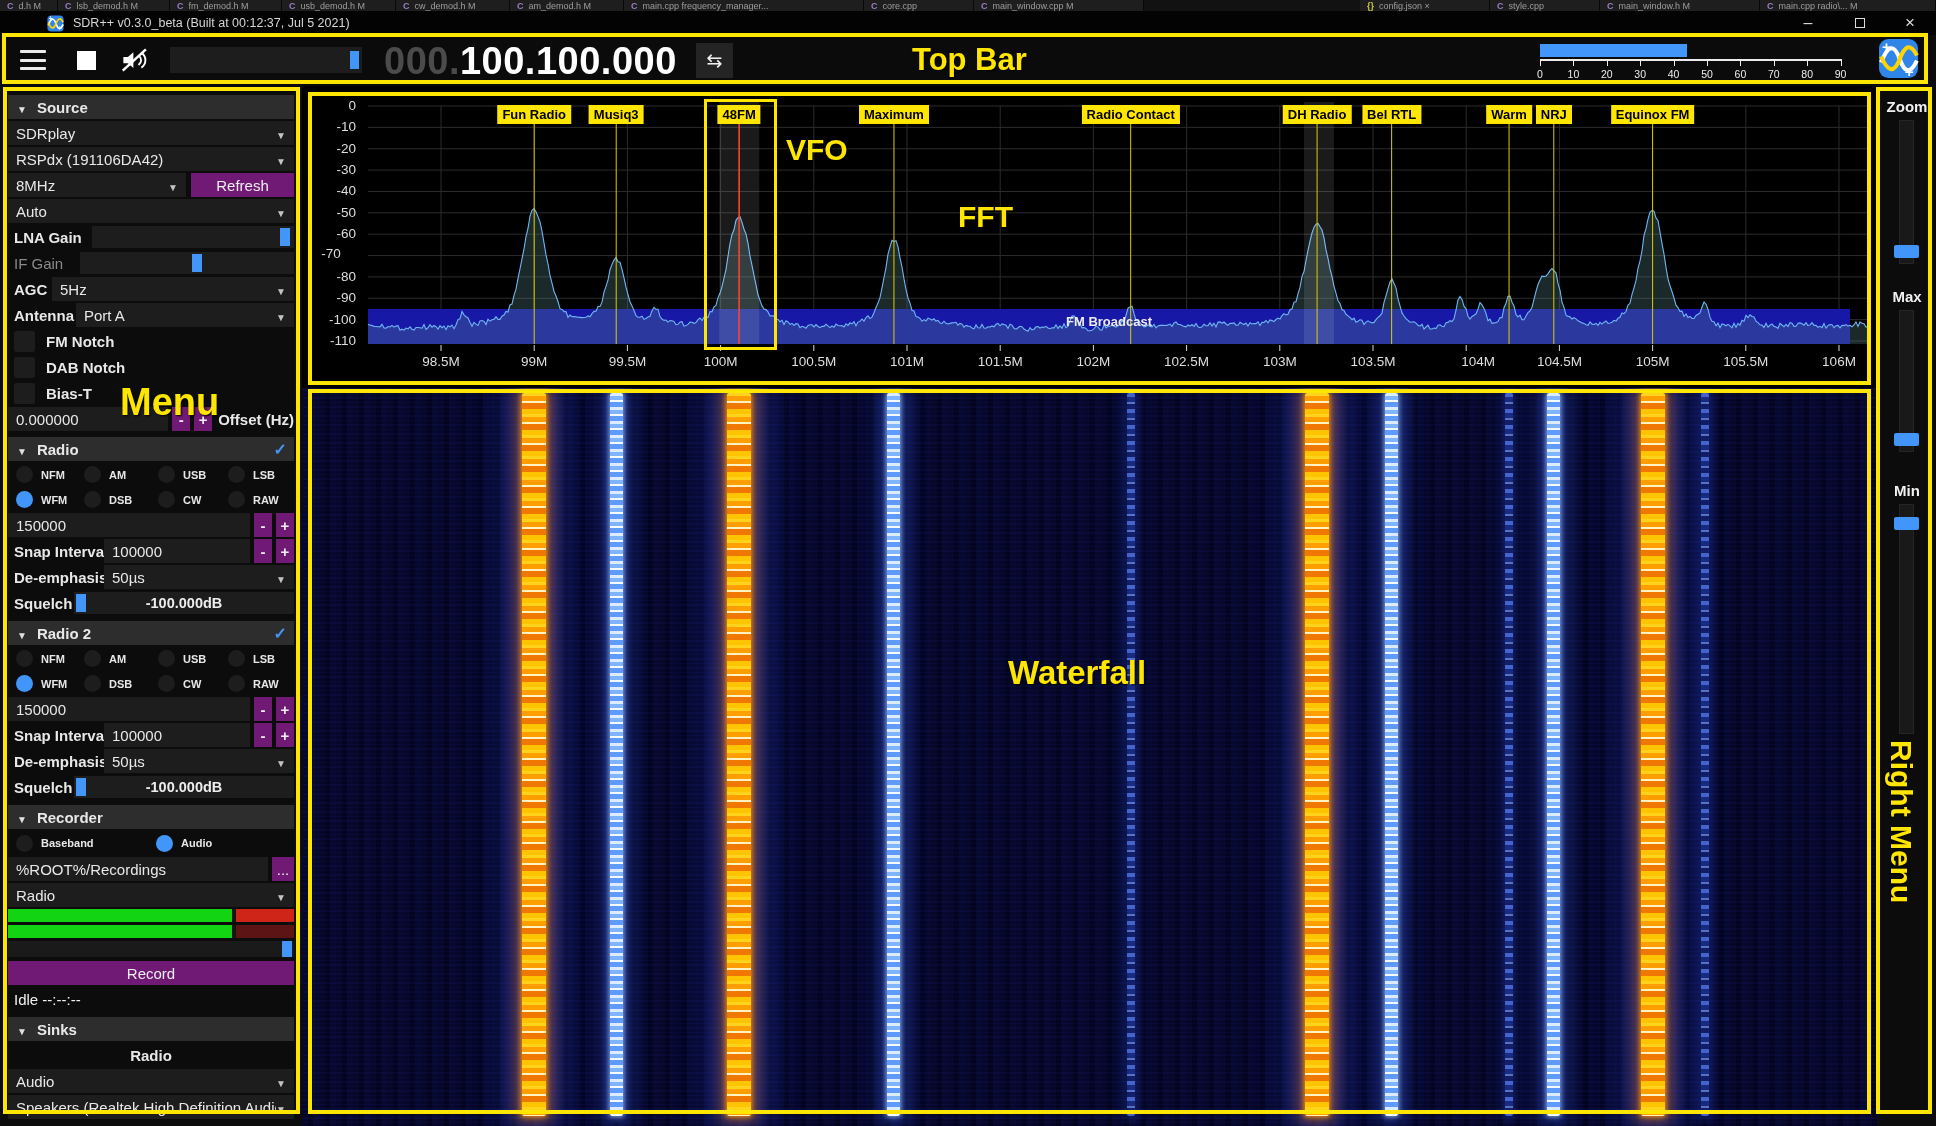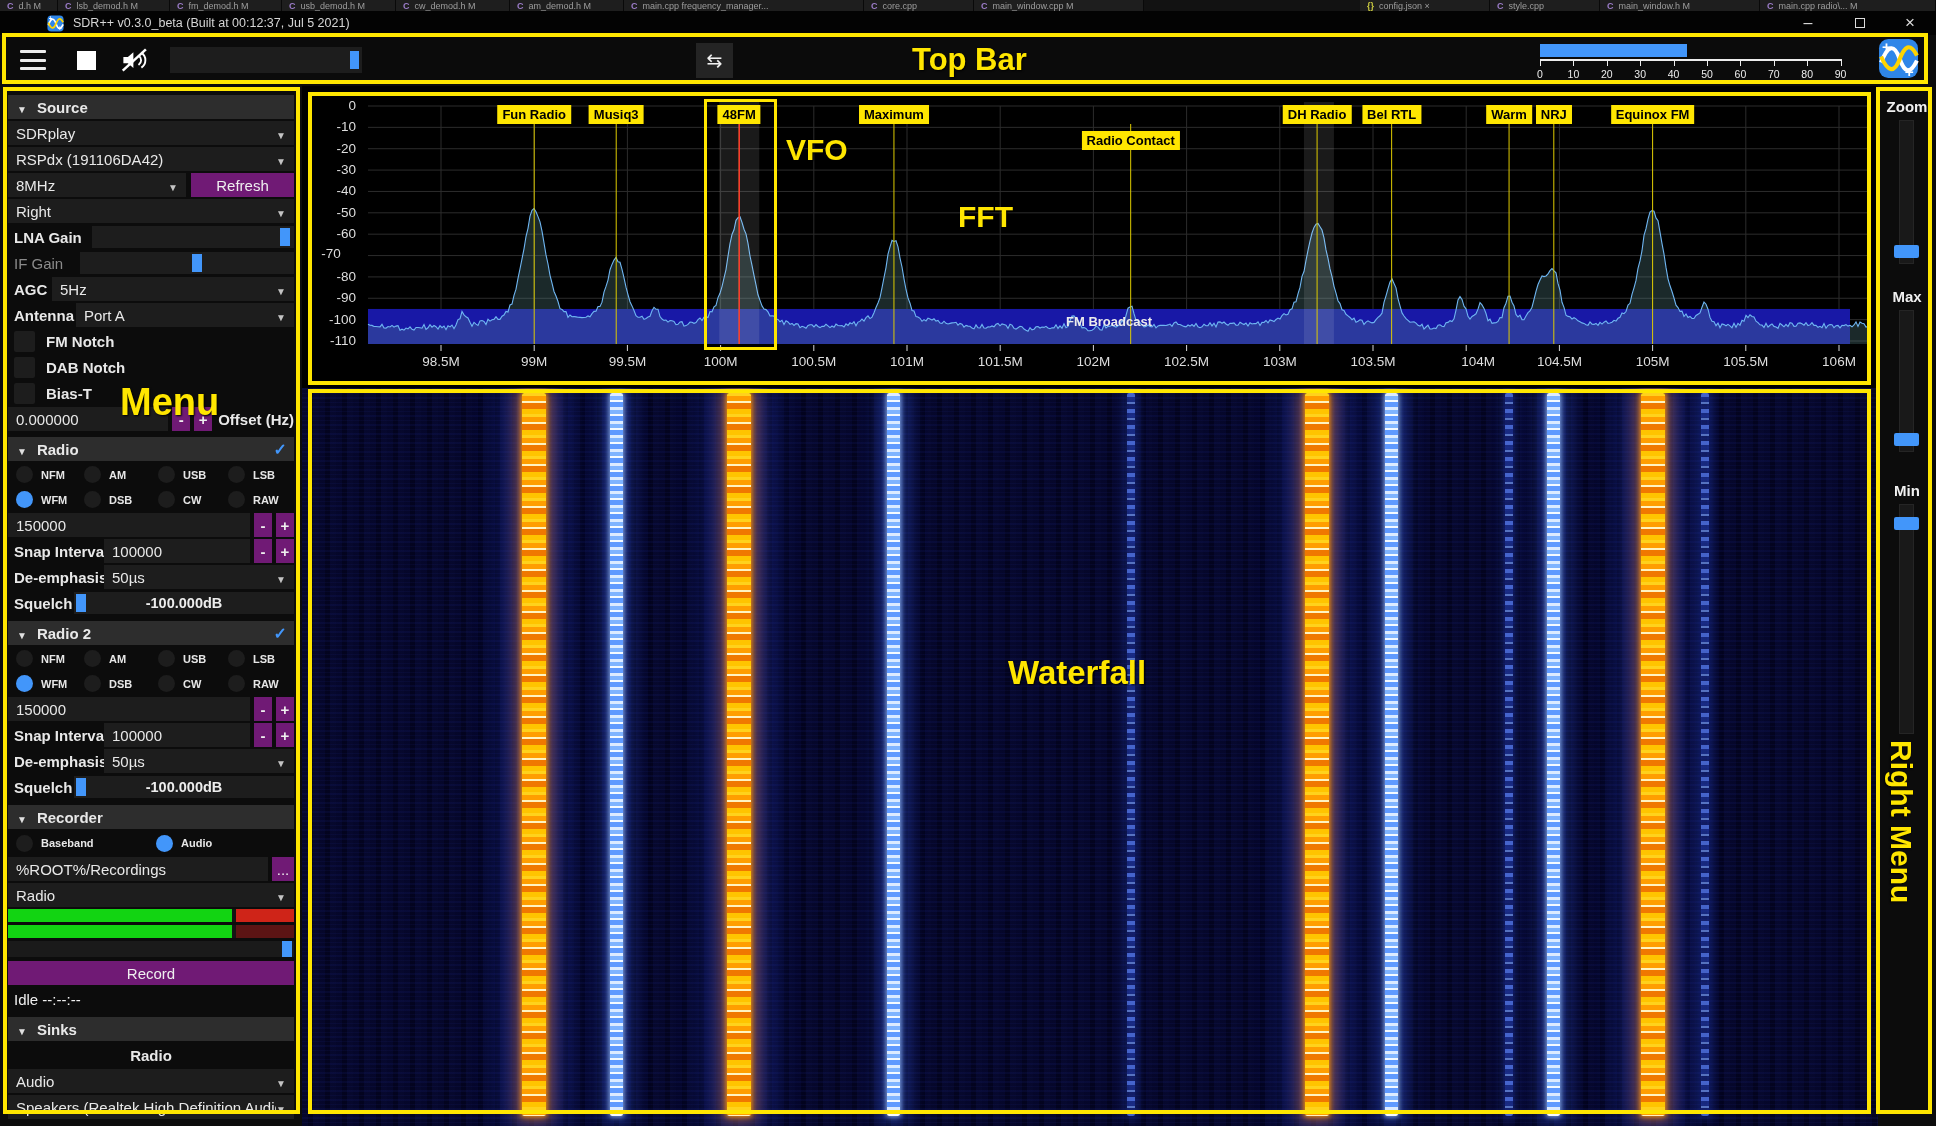--- a/index.html
+++ b/index.html
@@ -209,20 +209,21 @@
     <svg width="30" height="30" viewBox="0 0 24 24">
         <path d="M3.5 9.5v5h3.6l4.4 3.8V5.7L7.1 9.5H3.5z" fill="#fff"></path>
         <path d="M15.6 8.4c1.4 1 2.1 2.2 2.1 3.8s-.7 2.8-2.1 3.8" stroke="#fff" stroke-width="1.5" fill="none"></path>
         <path d="M17.9 6.1c2.1 1.5 3.2 3.4 3.2 6s-1.1 4.5-3.2 6" stroke="#fff" stroke-width="1.5" fill="none"></path>
         <line x1="3" y1="20.5" x2="21.5" y2="3.5" stroke="#fff" stroke-width="2"></line>
       </svg>
   </button>
   <div id="volslider">
       <div id="volhandle"></div>
     </div>
+  <div id="freqdisp"><span class="freqdim">000.</span><span class="freqbright">100.100.000</span></div>
   <button id="swapbtn">
       <span>⇆</span>
     </button>
   <div id="snr">
     <div id="snrbar" style="width: 146.667px;"></div>
     <div id="snrline"></div>
     <div id="snr-ticks">
         <div class="snrtick" style="left: 0px;"></div>
         <div class="snrlbl" style="left: -11px;">0</div>
         <div class="snrtick" style="left: 33.4px;"></div>
@@ -270,21 +271,21 @@
   <div class="mrow">
     <div class="dd" style="width:178px;height:24px;display:flex;align-items:center">
         <span>8MHz</span>
         <span class="dda" style="margin-left:auto"></span>
       </div>
     <div class="mbtn" style="flex:1;height:24px;margin-left:5px">
         <span>Refresh</span>
       </div>
   </div>
   <div class="mrow dd">
-      <span>Right</span>
+      <span>Auto</span>
       <span class="dda"></span>
     </div>
   <div class="mrow">
       <span class="lbl" style="width:84px;font-weight:700">LNA Gain</span>
       <div class="slider">
         <div class="shandle" style="left:188px"></div>
       </div>
     </div>
   <div class="mrow">
       <span class="lbl dimlbl" style="width:72px">IF Gain</span>
@@ -639,21 +640,21 @@
     <div class="fql" style="left: 1071px;">103.5M</div>
     <div class="fql" style="left: 1164.2px; margin-left: 12px;">104M</div>
     <div class="fql" style="left: 1257.4px;">104.5M</div>
     <div class="fql" style="left: 1350.6px;">105M</div>
     <div class="fql" style="left: 1443.8px;">105.5M</div>
     <div class="fql" style="left: 1537px;">106M</div>
     <div class="stnl" style="left: 232.2px;">Fun Radio</div>
     <div class="stnl" style="left: 314.216px;">Musiq3</div>
     <div class="stnl" style="left: 437.24px;">48FM</div>
     <div class="stnl" style="left: 591.952px;">Maximum</div>
-    <div class="stnl" style="left: 828.68px; margin-top: 26px;">Radio Contact</div>
+    <div class="stnl" style="left: 828.68px;">Radio Contact</div>
     <div class="stnl" style="left: 1015.08px;">DH Radio</div>
     <div class="stnl" style="left: 1089.64px;">Bel RTL</div>
     <div class="stnl" style="left: 1207.07px;">Warm</div>
     <div class="stnl" style="left: 1251.81px;">NRJ</div>
     <div class="stnl" style="left: 1350.6px;">Equinox FM</div>
   </div>
 
 <div id="wf">
     <div class="wfs strong" style="left: 220.2px; width: 24px;"></div>
     <div class="wfs medium" style="left: 307.716px; width: 13px;"></div>

